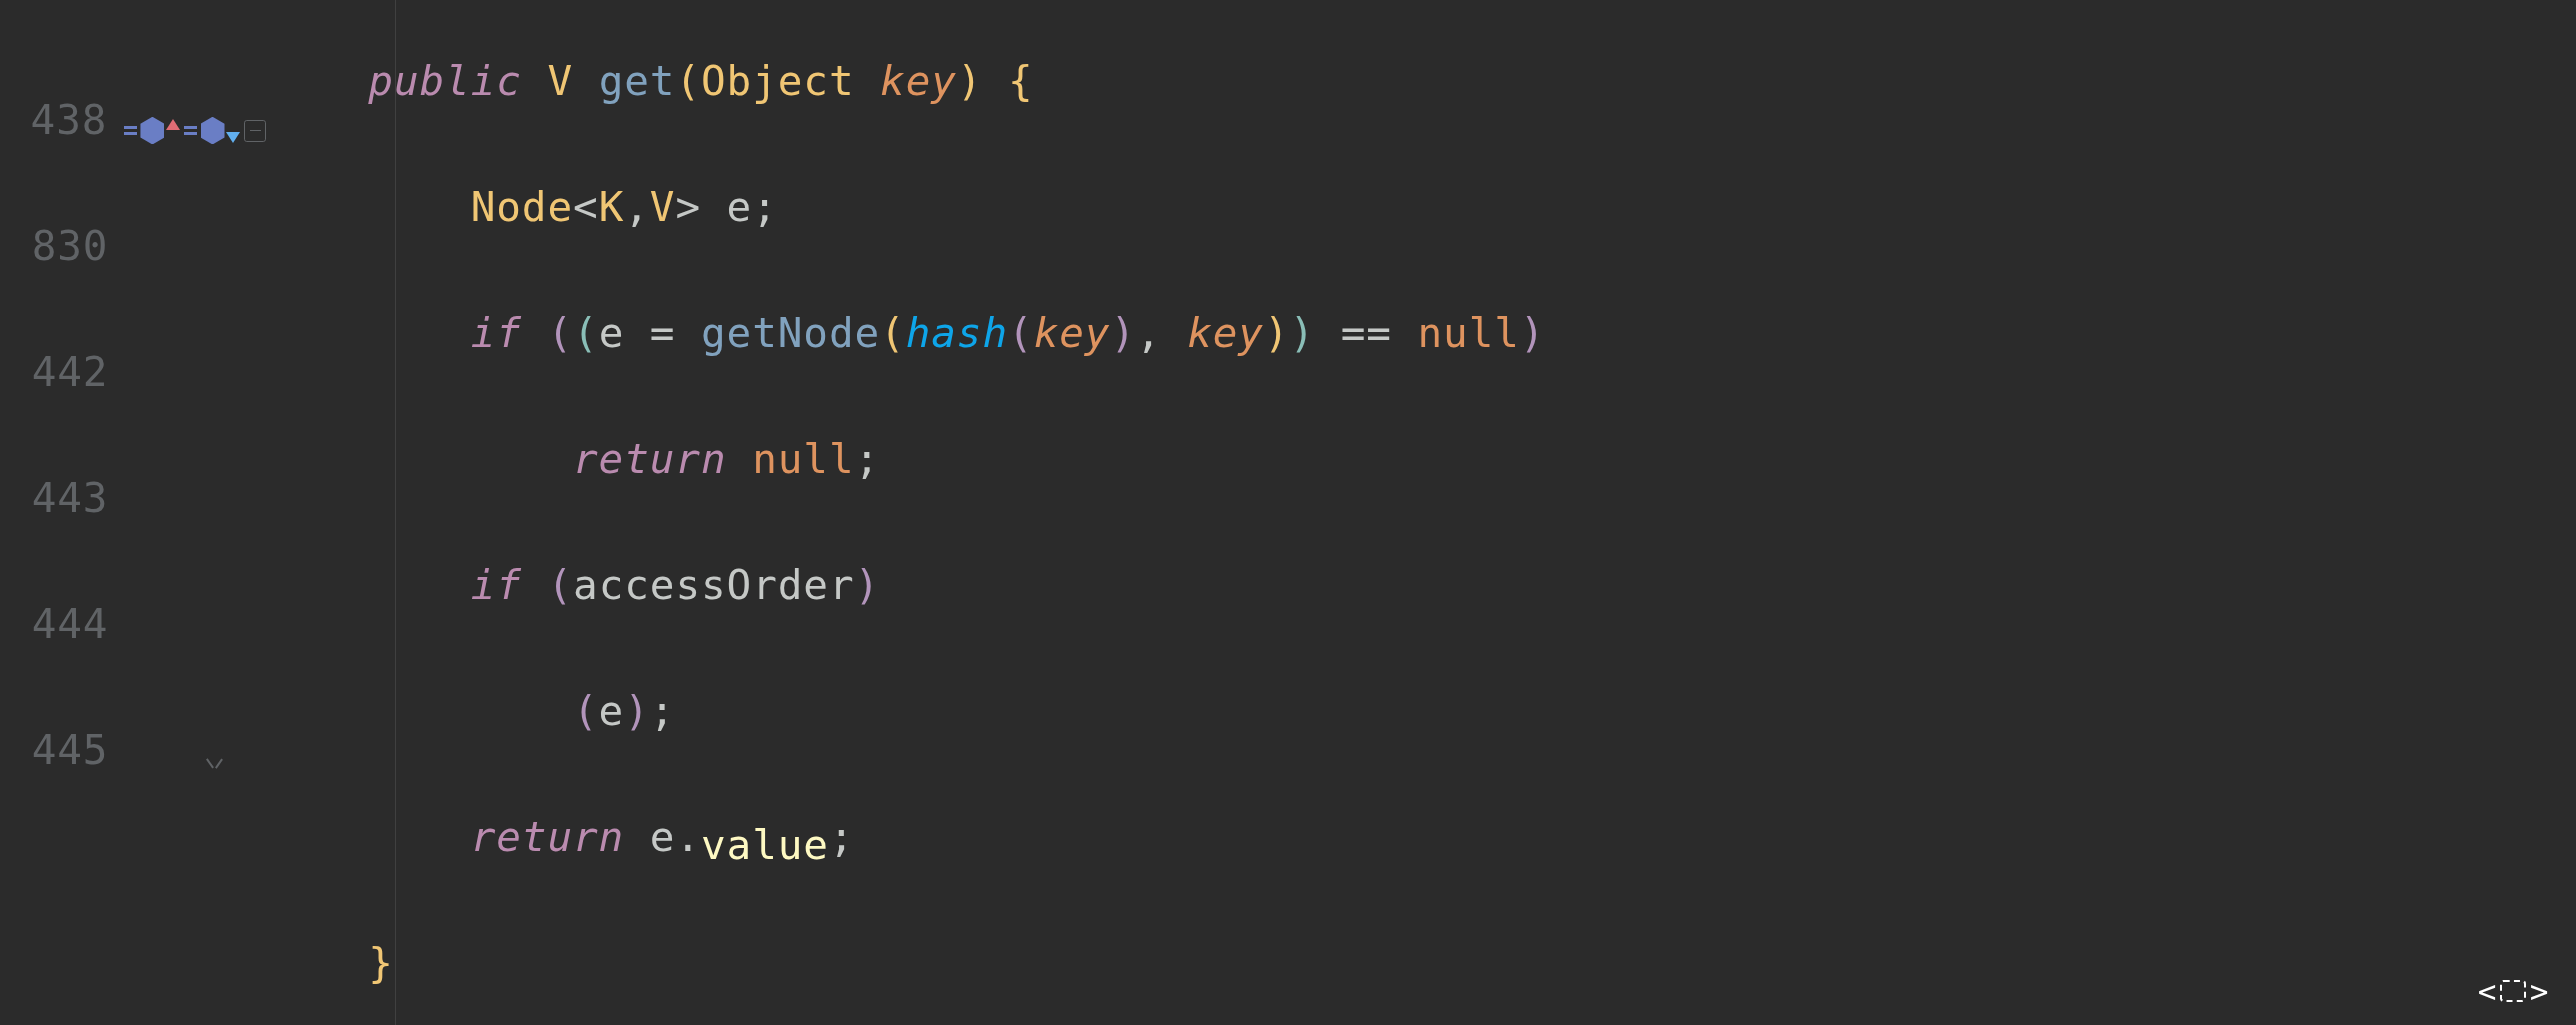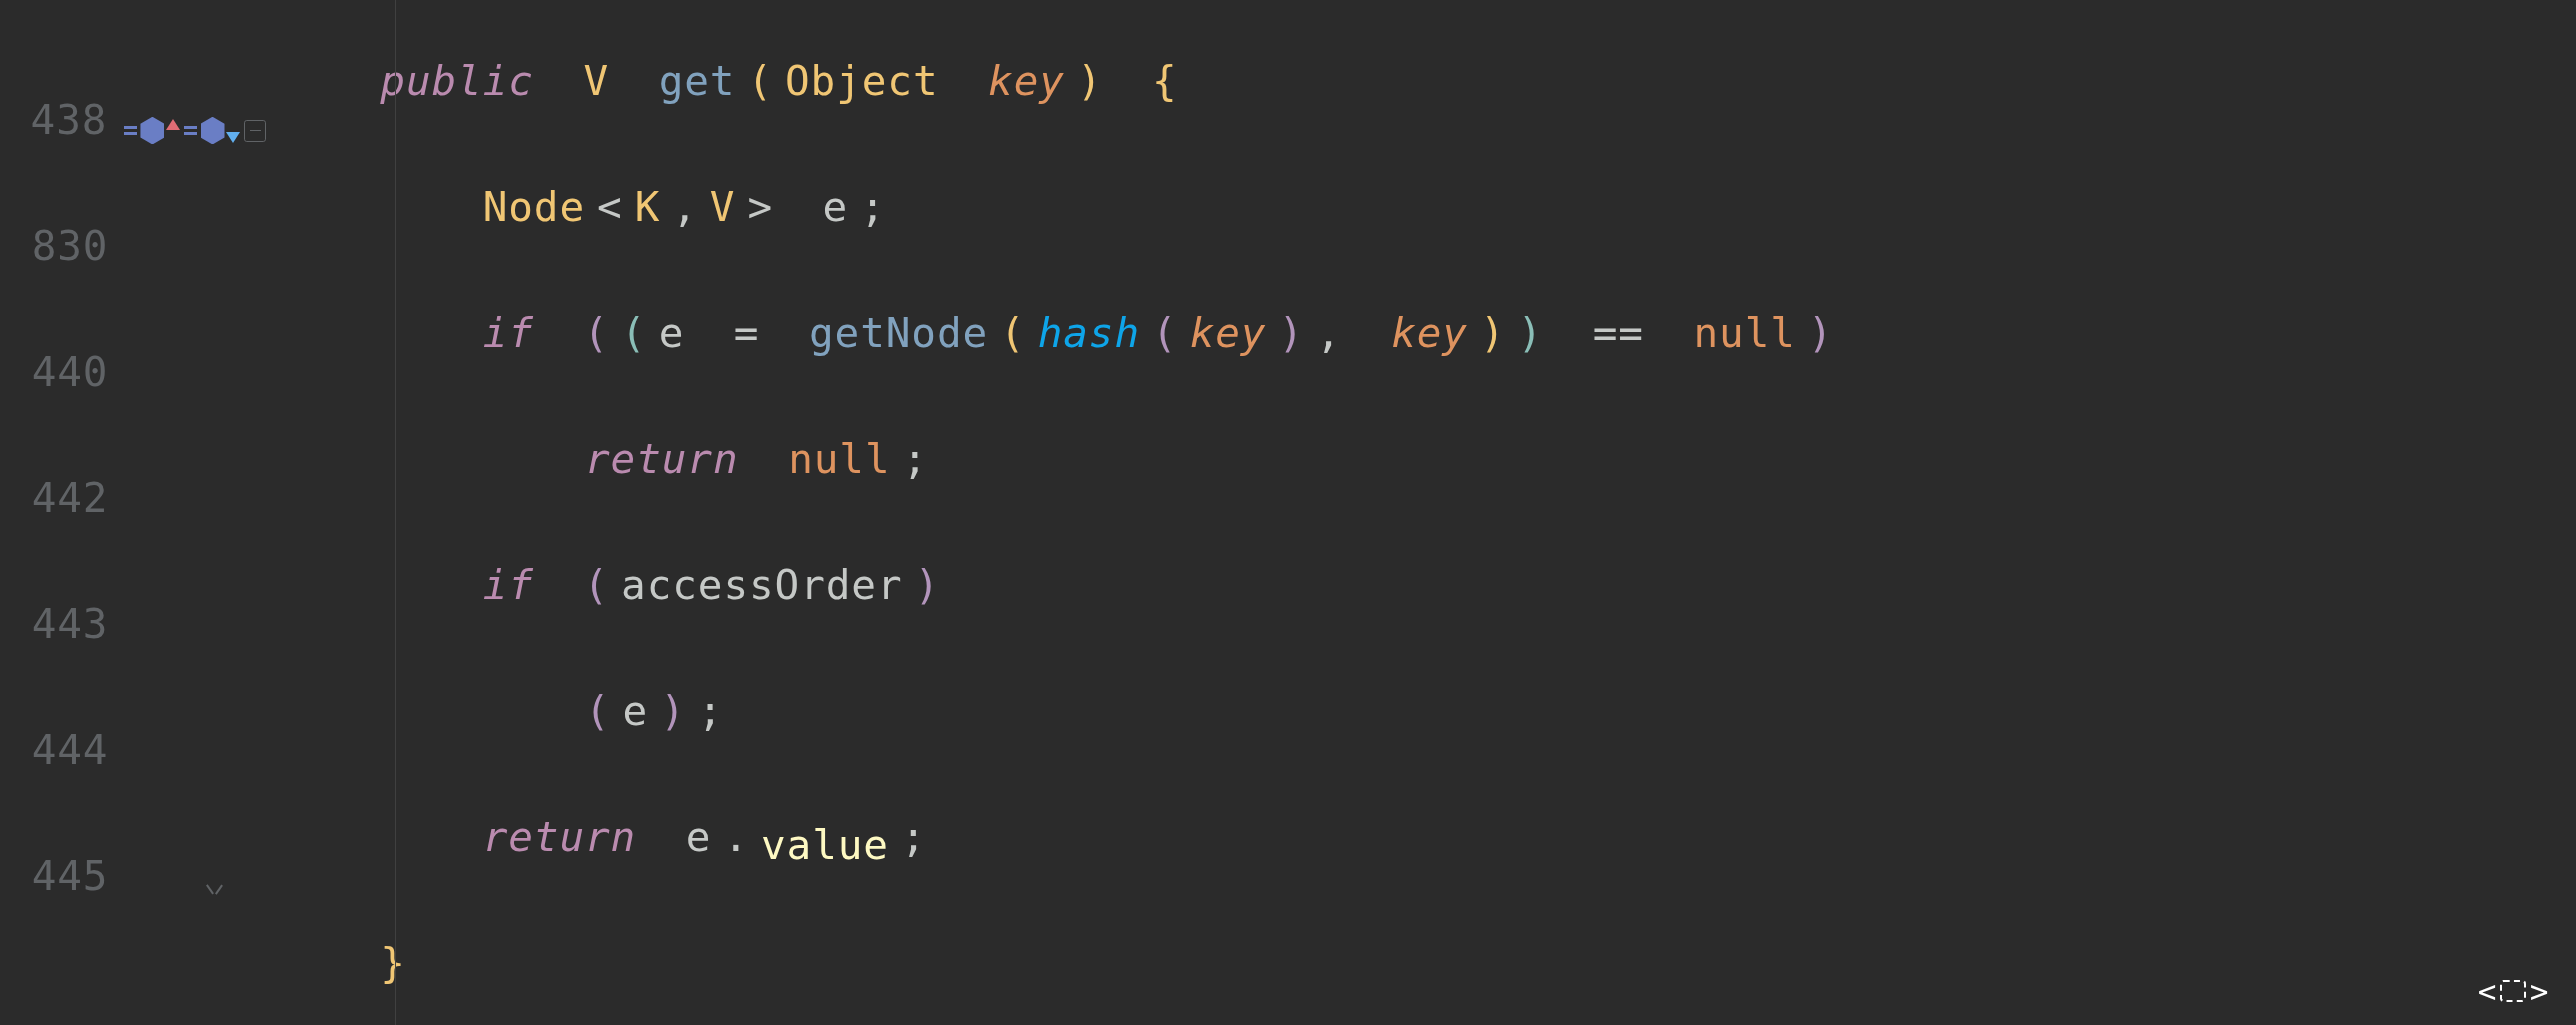--- a/index.html
+++ b/index.html
@@ -47,21 +47,20 @@
     padding-top: 18.4px;
     position: relative;
   }
   .code-line {
     height: 126px;
     display: flex;
     align-items: center;
     white-space: pre;
     font-size: 41px;
     letter-spacing: 0.9px;
-    gap: 12px;
   }
   .indent-guide {
     position: absolute;
     width: 0.9px;
     background: #404040;
     top: 0;
     bottom: 0;
   }
   .ig2 { left: 129px; }
   .tk-keyword { color: #ba8baf; font-style: italic; }
@@ -203,24 +202,20 @@
           <div class="arrow-down-blue"></div>
         </div>
         <div class="fold-handle"></div>
       </div>
     </div>
     <div class="line-row">
       <div class="line-number">830</div>
       <div class="gutter-icons"></div>
     </div>
     <div class="line-row">
-      <div class="line-number">440</div>
-      <div class="gutter-icons"></div>
-    </div>
-    <div class="line-row">
       <div class="line-number">442</div>
       <div class="gutter-icons"></div>
     </div>
     <div class="line-row">
       <div class="line-number">443</div>
       <div class="gutter-icons"></div>
     </div>
     <div class="line-row">
       <div class="line-number">444</div>
       <div class="gutter-icons"></div>

